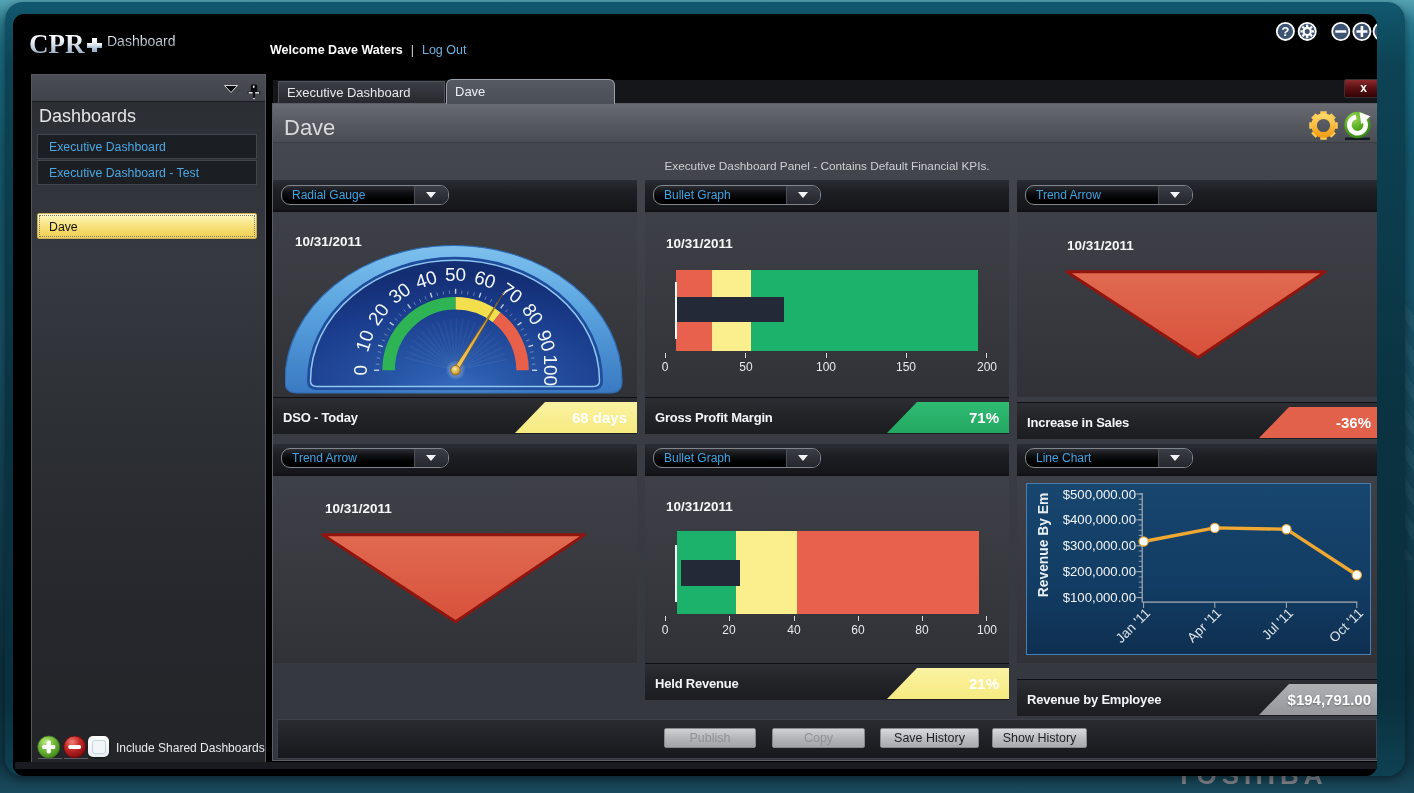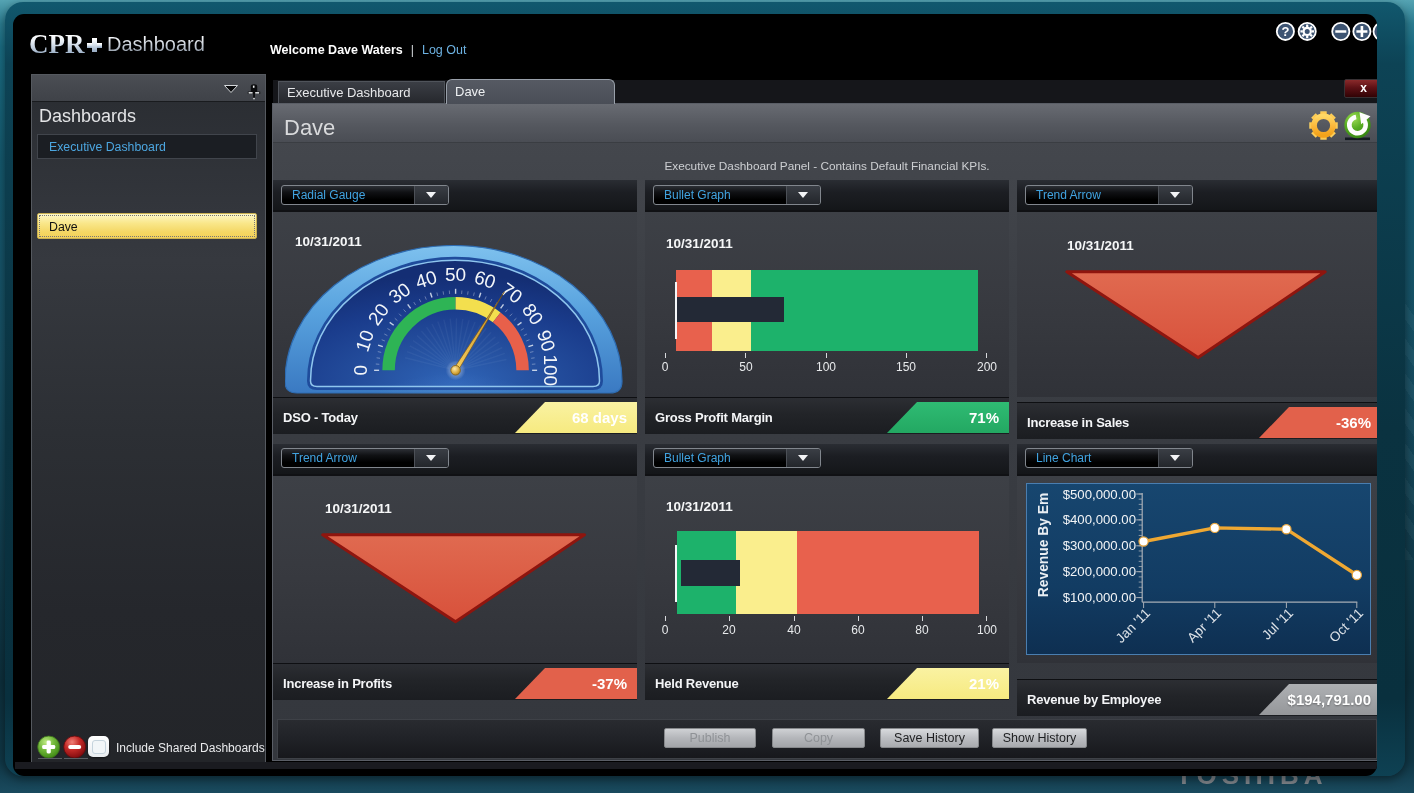--- a/index.html
+++ b/index.html
@@ -10,21 +10,21 @@
 #toshiba{position:absolute;left:1176px;top:760px;font-size:26px;font-weight:bold;letter-spacing:5px;color:#85888d;opacity:.95;}
 #win{position:absolute;left:5px;top:2px;width:1400px;height:774px;border-radius:18px;
 background:linear-gradient(180deg,#11586e 0%,#0d4355 8%,#0a3240 55%,#09303e 90%,#0e4153 100%);
 box-shadow:0 3px 10px rgba(0,0,0,.45);}
 #app{position:absolute;left:8px;top:12px;width:1364px;height:762px;border-radius:11px;background:#000;overflow:hidden;}
 
 #lay{position:absolute;left:-13px;top:-14px;width:1414px;height:793px;}
 
 #logo{position:absolute;left:29px;top:29px;font-size:27px;font-weight:bold;font-family:"Liberation Serif",serif;
 background:linear-gradient(180deg,#ffffff 18%,#e8eef5 40%,#93a9c2 85%);-webkit-background-clip:text;background-clip:text;color:transparent;}
-#logo2{position:absolute;left:107px;top:33px;font-size:20px;font-weight:normal;font-family:"Liberation Sans",sans-serif;
+#logo2{position:absolute;left:107px;top:33px;font-size:14px;font-weight:normal;font-family:"Liberation Sans",sans-serif;
 background:linear-gradient(180deg,#f4f6f9 20%,#c9d0d9 50%,#8b95a2 90%);-webkit-background-clip:text;background-clip:text;color:transparent;}
 #welcome{position:absolute;left:270px;top:43px;font-size:12.5px;font-weight:bold;color:#fdfdfd;}
 #welcome .sep{font-weight:normal;color:#cfd2d6;padding:0 8px;}
 #welcome .lo{font-weight:normal;color:#6db2e2;}
 #lcross{position:absolute;left:87px;top:38px;width:15px;height:15px;}
 #lcross i{position:absolute;display:block;background:linear-gradient(180deg,#fff 10%,#dde6ef 45%,#9db1c8 90%);}
 #lcross .h{left:0;top:4.8px;width:14.5px;height:5.2px;}
 #lcross .v{left:4.6px;top:0.3px;width:5.2px;height:14.2px;}
 
 #side{position:absolute;left:31px;top:74px;width:233px;height:687px;background:linear-gradient(180deg,#292c31 0%,#33363c 20%,#36393f 27%,#2c2f34 52%,#25272c 78%,#232529 100%);border:1px solid #55595f;}
@@ -43,21 +43,21 @@
 
 #main{position:absolute;left:272px;top:103px;width:1110px;height:658px;background:linear-gradient(180deg,#46494f 0%,#3b3e44 30%,#34373d 100%);border:1px solid #5a5e66;box-sizing:border-box;}
 #mhead{position:absolute;left:273px;top:104px;width:1108px;height:38px;background:linear-gradient(180deg,#686b72 0%,#55585f 55%,#4a4d54 100%);border-bottom:1px solid #3a3d42;}
 #mhead .t{position:absolute;left:11px;top:11px;font-size:22px;color:#d9dadc;}
 #subt{position:absolute;left:273px;top:159px;width:1108px;text-align:center;font-size:11.8px;color:#cdcfd2;}
 .thead{position:absolute;width:364px;background:linear-gradient(180deg,#2a2d33 0%,#1c1e23 40%,#141619 100%);border-bottom:2px solid #101114;box-sizing:border-box;}
 .tbody{position:absolute;width:364px;background:linear-gradient(180deg,#3d4046 0%,#37393f 55%,#303238 100%);}
 .tfoot{position:absolute;width:364px;background:linear-gradient(180deg,#2c2e33 0%,#222428 45%,#1b1d21 100%);border-top:1px solid #0e0f12;box-sizing:border-box;overflow:hidden;}
 .tfoot .lbl{position:absolute;left:10px;top:2px;bottom:0;display:flex;align-items:center;font-size:13px;letter-spacing:-0.2px;font-weight:bold;color:#f4f5f7;}
 .badge{position:absolute;right:0;bottom:1px;height:31px;width:122px;clip-path:polygon(30px 0,122px 0,122px 31px,0 31px);font-size:15px;font-weight:bold;color:#fff;text-align:right;box-sizing:border-box;padding-right:10px;display:flex;align-items:center;justify-content:flex-end;}
-.dd{position:absolute;left:8px;width:168px;height:20px;border:1px solid #81868d;border-radius:3px;background:linear-gradient(180deg,#2c2f35 0%,#101114 35%,#000 75%);box-sizing:border-box;overflow:hidden;}
+.dd{position:absolute;left:8px;width:168px;height:20px;border:1px solid #81868d;border-radius:9px;background:linear-gradient(180deg,#2c2f35 0%,#101114 35%,#000 75%);box-sizing:border-box;overflow:hidden;}
 .dd .tx{position:absolute;left:10px;top:0;height:18px;line-height:18px;font-size:12px;color:#41a3e0;}
 .dd .ar{position:absolute;right:0;top:0;width:33px;height:18px;border-left:1px solid #4c5057;background:linear-gradient(180deg,#3a3e45,#23262b);}
 .dd .ar:after{content:"";position:absolute;left:11px;top:6px;border-left:5.5px solid transparent;border-right:5.5px solid transparent;border-top:6px solid #f3f4f6;}
 .date{position:absolute;font-size:13.5px;font-weight:bold;color:#f6f7f8;}
 
 .seg{position:absolute;}
 .axlab{position:absolute;font-size:12px;color:#e8eaec;transform:translateX(-50%);}
 .tick{position:absolute;width:1px;height:5px;background:#d7d9dc;}
 
 #bbar{position:absolute;left:277px;top:719px;width:1100px;height:40px;background:linear-gradient(180deg,#292b30 0%,#202227 50%,#17181c 100%);border:1px solid #3e4147;box-sizing:border-box;}
@@ -121,20 +121,21 @@
       <rect x="25.6" y="8.1" width="4" height="1.5" fill="#eceef0"></rect>
       <rect x="32.2" y="8.1" width="4" height="1.5" fill="#eceef0"></rect>
       <rect x="30.2" y="10" width="1.7" height="3.8" fill="#0a0b0d"></rect>
       <rect x="30.3" y="13.9" width="1.4" height="1.4" fill="#eceef0"></rect>
       <rect x="29.9" y="1.6" width="1.6" height="2.2" fill="#eceef0"></rect>
     </g>
   </svg>
   <div class="ttl">Dashboards</div>
 </div>
 <div class="it" style="left:37px;top:134px;">Executive Dashboard</div>
+<div class="it" style="left:37px;top:160px;">Executive Dashboard - Test</div>
 <div class="it sel" style="left:37px;top:213px;height:26px;line-height:26px;">Dave</div>
 
 <svg id="pm" style="position:absolute;left:36px;top:735px" width="54" height="26" viewBox="0 0 54 26">
   <defs>
     <radialGradient id="gn" cx="38%" cy="28%" r="75%">
               <stop offset="0%" stop-color="#c0ea85"></stop>
               <stop offset="45%" stop-color="#77bc3f"></stop>
               <stop offset="100%" stop-color="#3e8a14"></stop>
             </radialGradient>
     <radialGradient id="rd" cx="38%" cy="28%" r="75%">
@@ -387,24 +388,20 @@
 <div class="thead" style="left:273px;top:444px;height:32px;"></div>
 <div class="dd" style="left:281px;top:448px;">
           <span class="tx">Trend Arrow</span>
           <span class="ar"></span>
         </div>
 <div class="tbody" style="left:273px;top:476px;height:187px;"></div>
 <div class="date" style="left:325px;top:501px;">10/31/2011</div>
 <svg style="position:absolute;left:273px;top:476px" width="364" height="188" viewBox="0 0 364 188">
   <polygon points="49.7,58.8 311.5,58.8 182.5,145.8" fill="url(#tri)" stroke="#8f150e" stroke-width="3" stroke-linejoin="round"></polygon>
 </svg>
-<div class="tfoot" style="left:273px;top:663px;height:37px;">
-  <div class="lbl">Increase in Profits</div>
-  <div class="badge" style="background:#e2614b;">-37%</div>
-</div>
 
 <div class="thead" style="left:645px;top:444px;height:32px;"></div>
 <div class="dd" style="left:653px;top:448px;">
           <span class="tx">Bullet Graph</span>
           <span class="ar"></span>
         </div>
 <div class="tbody" style="left:645px;top:476px;height:187px;"></div>
 <div class="date" style="left:666px;top:499px;">10/31/2011</div>
 <div class="seg" style="left:677px;top:531px;width:59px;height:83px;background:#1db26b;"></div>
 <div class="seg" style="left:736px;top:531px;width:61px;height:83px;background:#faee8d;"></div>

